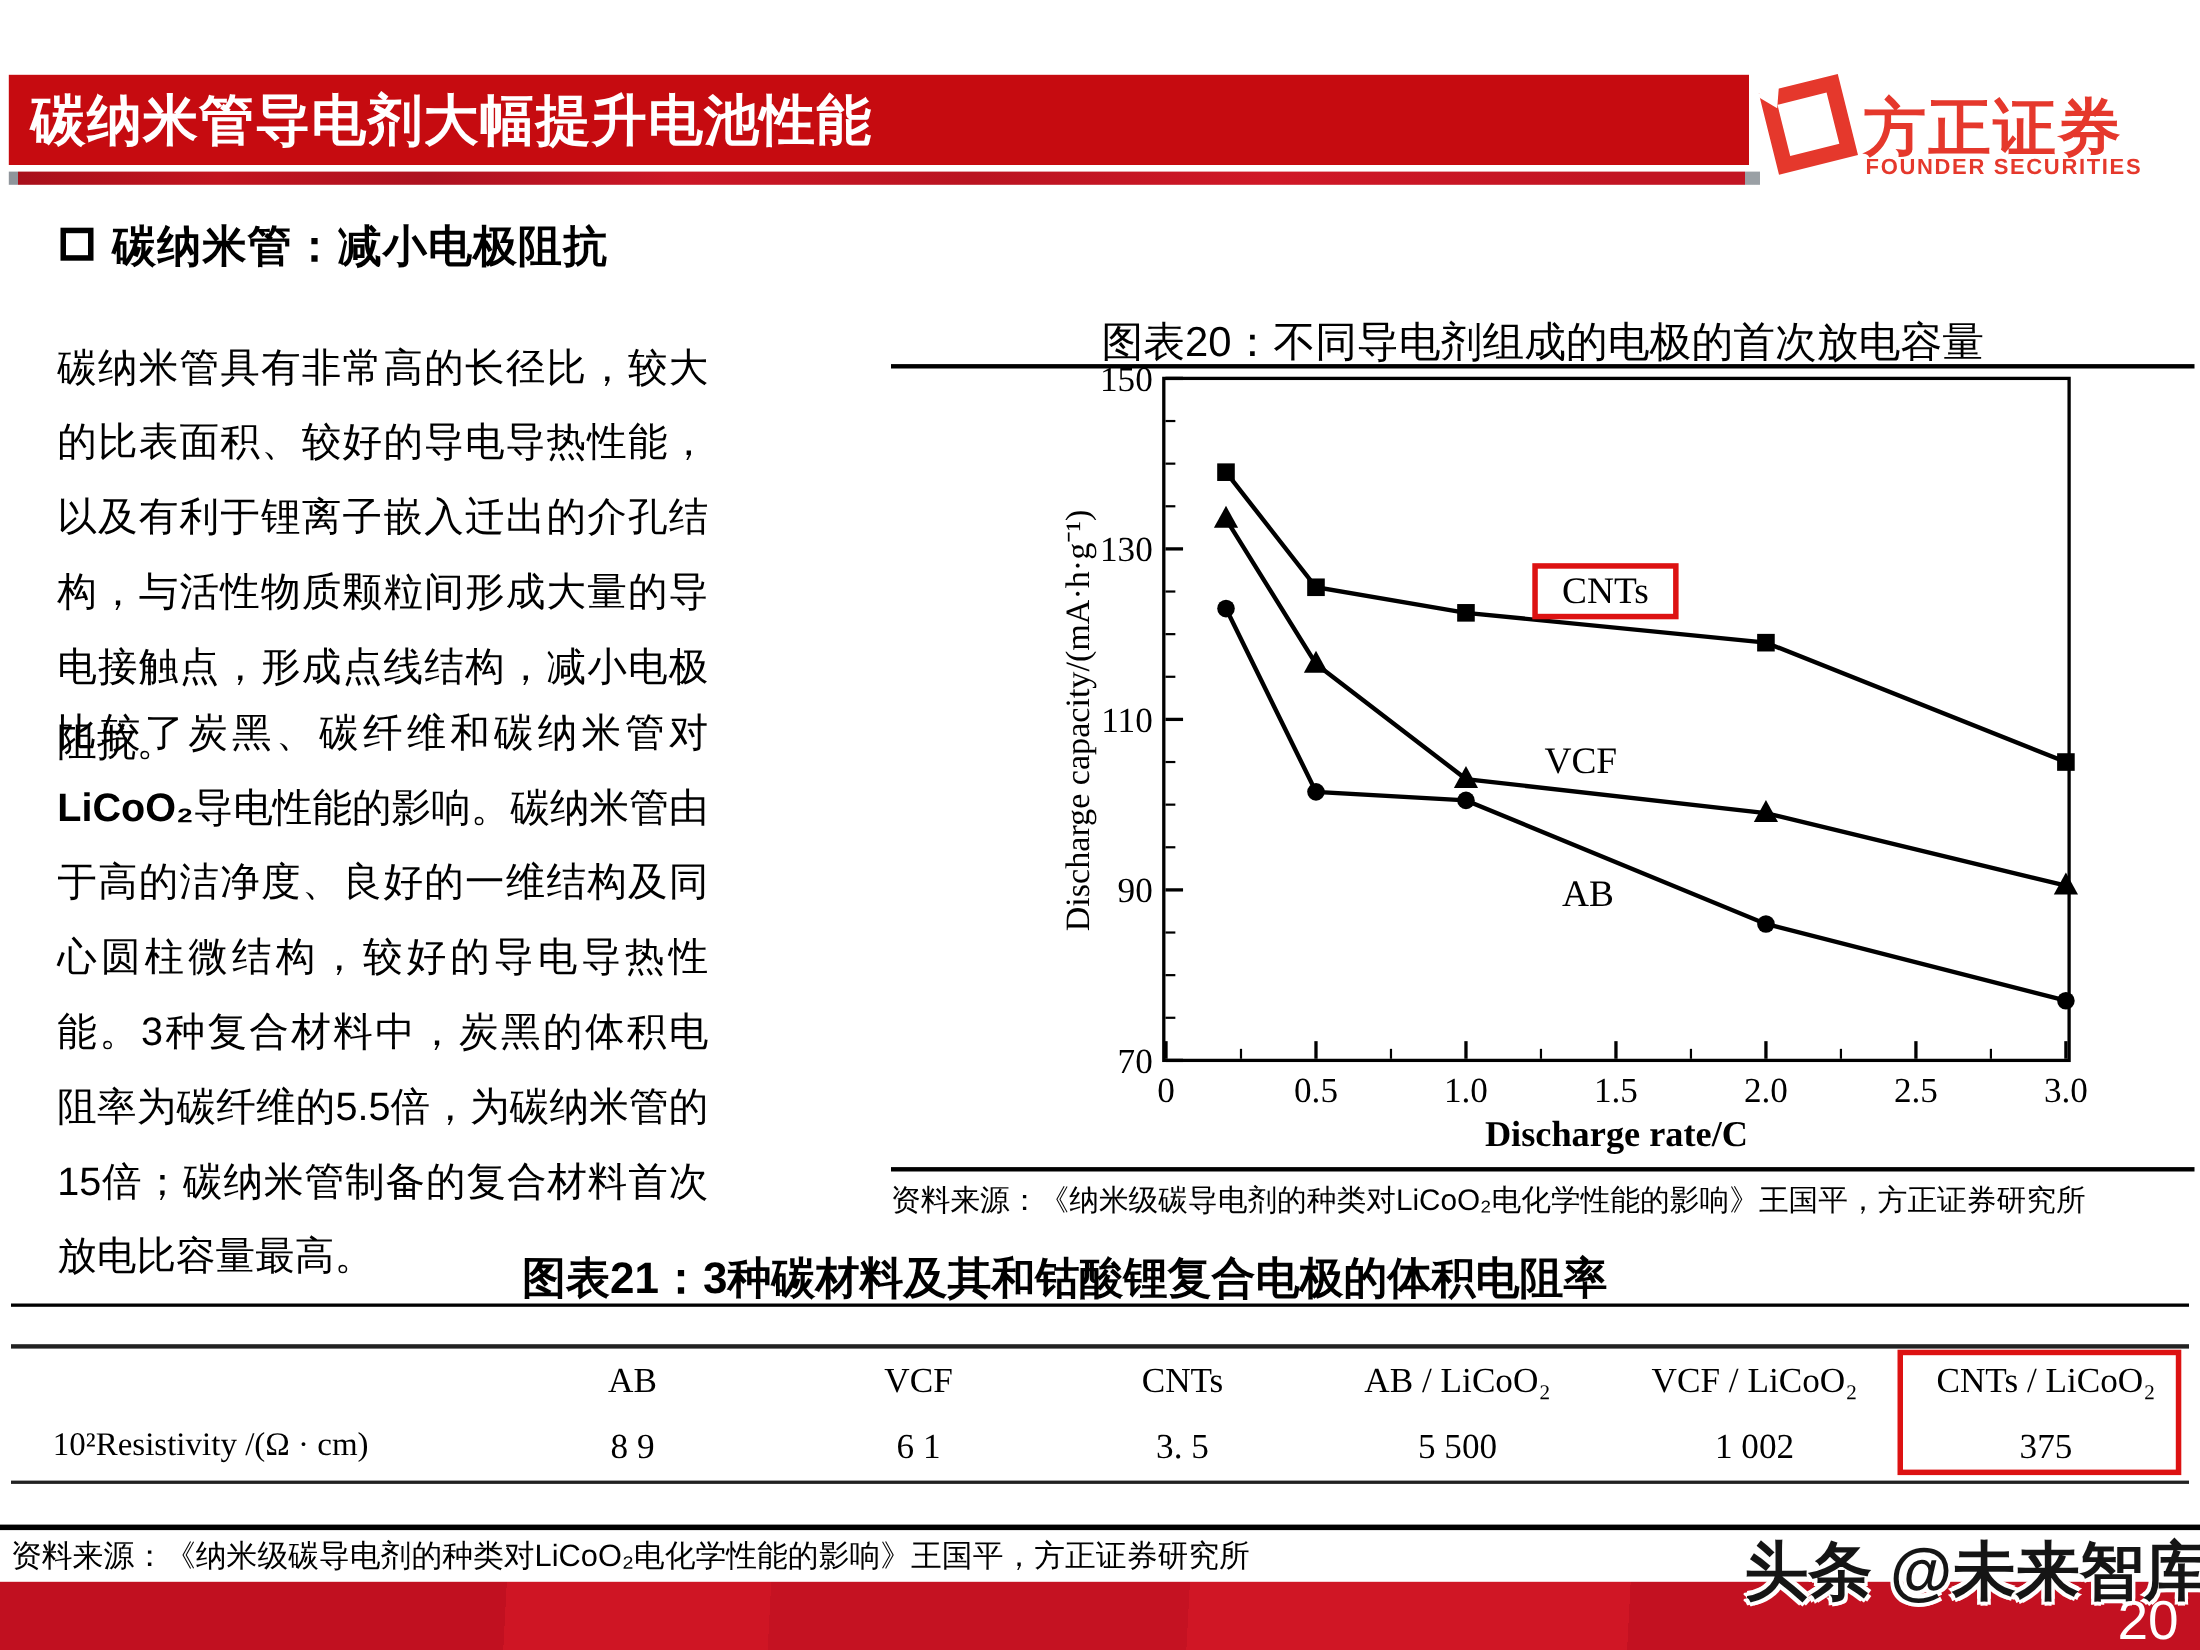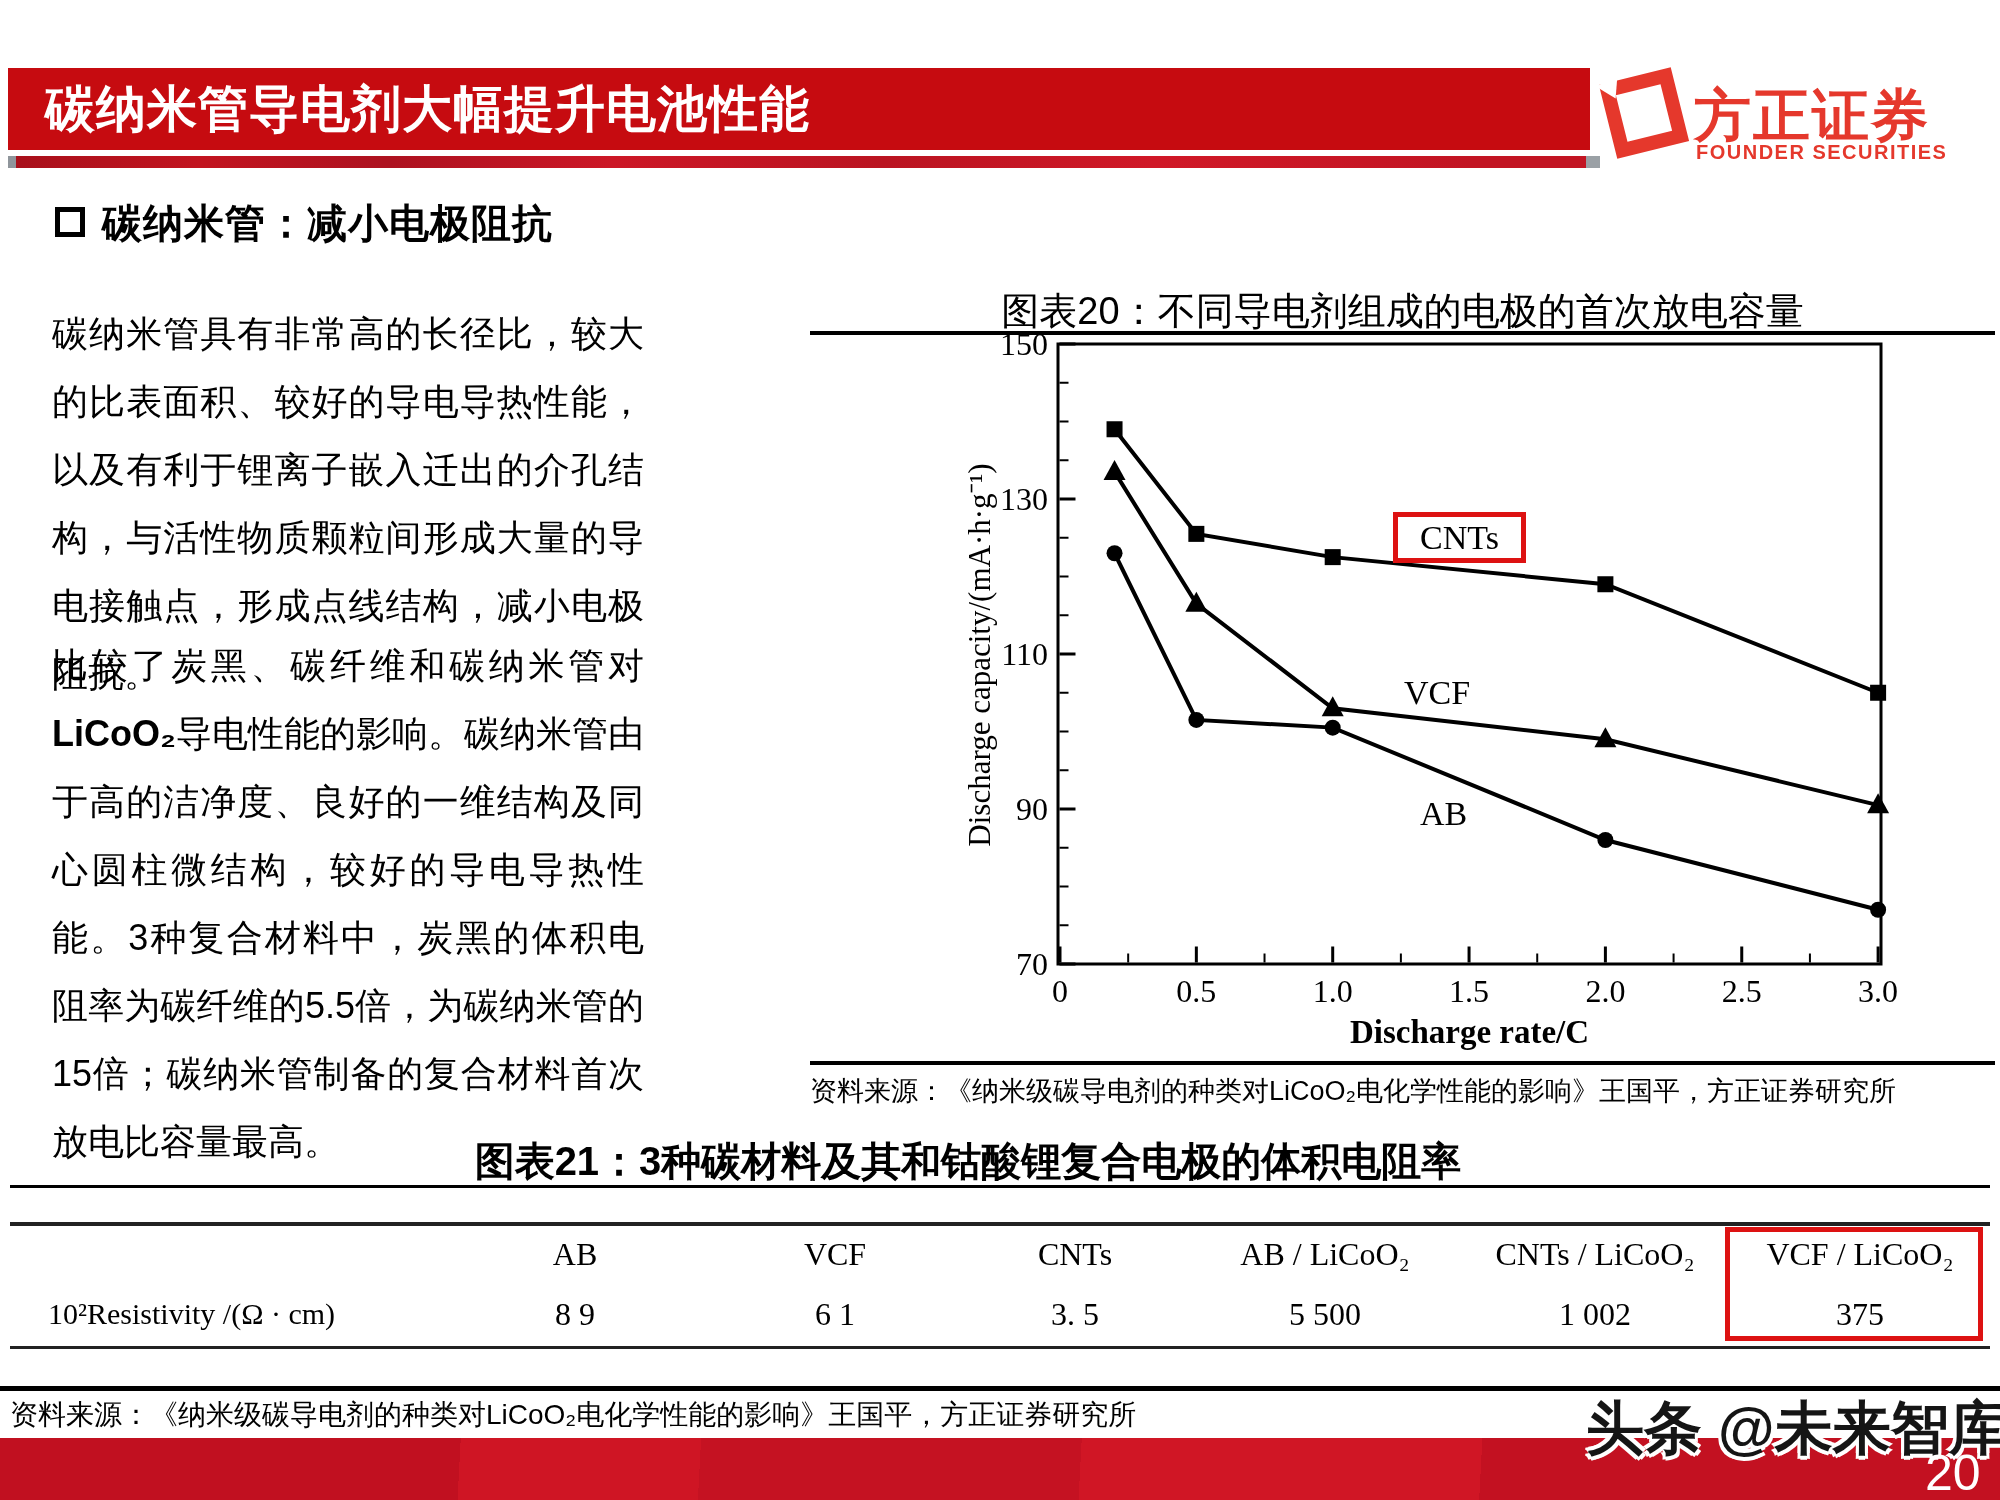--- a/index.html
+++ b/index.html
@@ -3,21 +3,21 @@
 <meta charset="utf-8">
 <style>
   html,body{margin:0;padding:0;background:#ffffff;}
   #page{position:relative;width:2000px;height:1500px;background:#fff;overflow:hidden;
         font-family:"Liberation Sans",sans-serif;color:#000;}
   .abs{position:absolute;}
 
   
   .header-bar{left:8px;top:68px;width:1582px;height:82px;background:#c60b10;
               display:flex;align-items:center;}
-  .header-bar span{color:#fff;font-weight:700;font-size:50px;padding-left:37px;
+  .header-bar span{color:#fff;font-weight:700;font-size:50px;padding-left:20px;
                    letter-spacing:1px;white-space:nowrap;}
   .header-stripe{left:8px;top:156px;width:1592px;height:12px;
       background:linear-gradient(90deg,#8f959b 0 8px,#a8101b 8px,#c2141f 12%,
       #ad1220 24%,#cc1726 38%,#ba1421 55%,#d01827 72%,#c21523 92%,#c21523 calc(100% - 14px),#9aa0a5 calc(100% - 14px));}
 
   
   .logo-cn{left:1694px;top:78px;font-size:57px;font-weight:700;color:#e5382c;letter-spacing:2px;}
   .logo-en{left:1696px;top:141px;font-size:20px;font-weight:700;color:#e5382c;letter-spacing:1.5px;}
 
   
@@ -172,22 +172,22 @@
 
   <div class="abs fig21-title">图表21：3种碳材料及其和钴酸锂复合电极的体积电阻率</div>
   <div class="abs rule fig21-rule"></div>
 
   <div class="abs res-table">
     <div></div>
     <div>AB</div>
     <div>VCF</div>
     <div>CNTs</div>
     <div>AB / LiCoO₂</div>
+    <div>VCF / LiCoO₂</div>
     <div>CNTs / LiCoO₂</div>
-    <div>VCF / LiCoO₂</div>
     <div class="rowlab">10²Resistivity /(Ω · cm)</div>
     <div>8 9</div>
     <div>6 1</div>
     <div>3. 5</div>
     <div>5 500</div>
     <div>1 002</div>
     <div>375</div>
   </div>
   <div class="abs table-red-box"></div>
 

